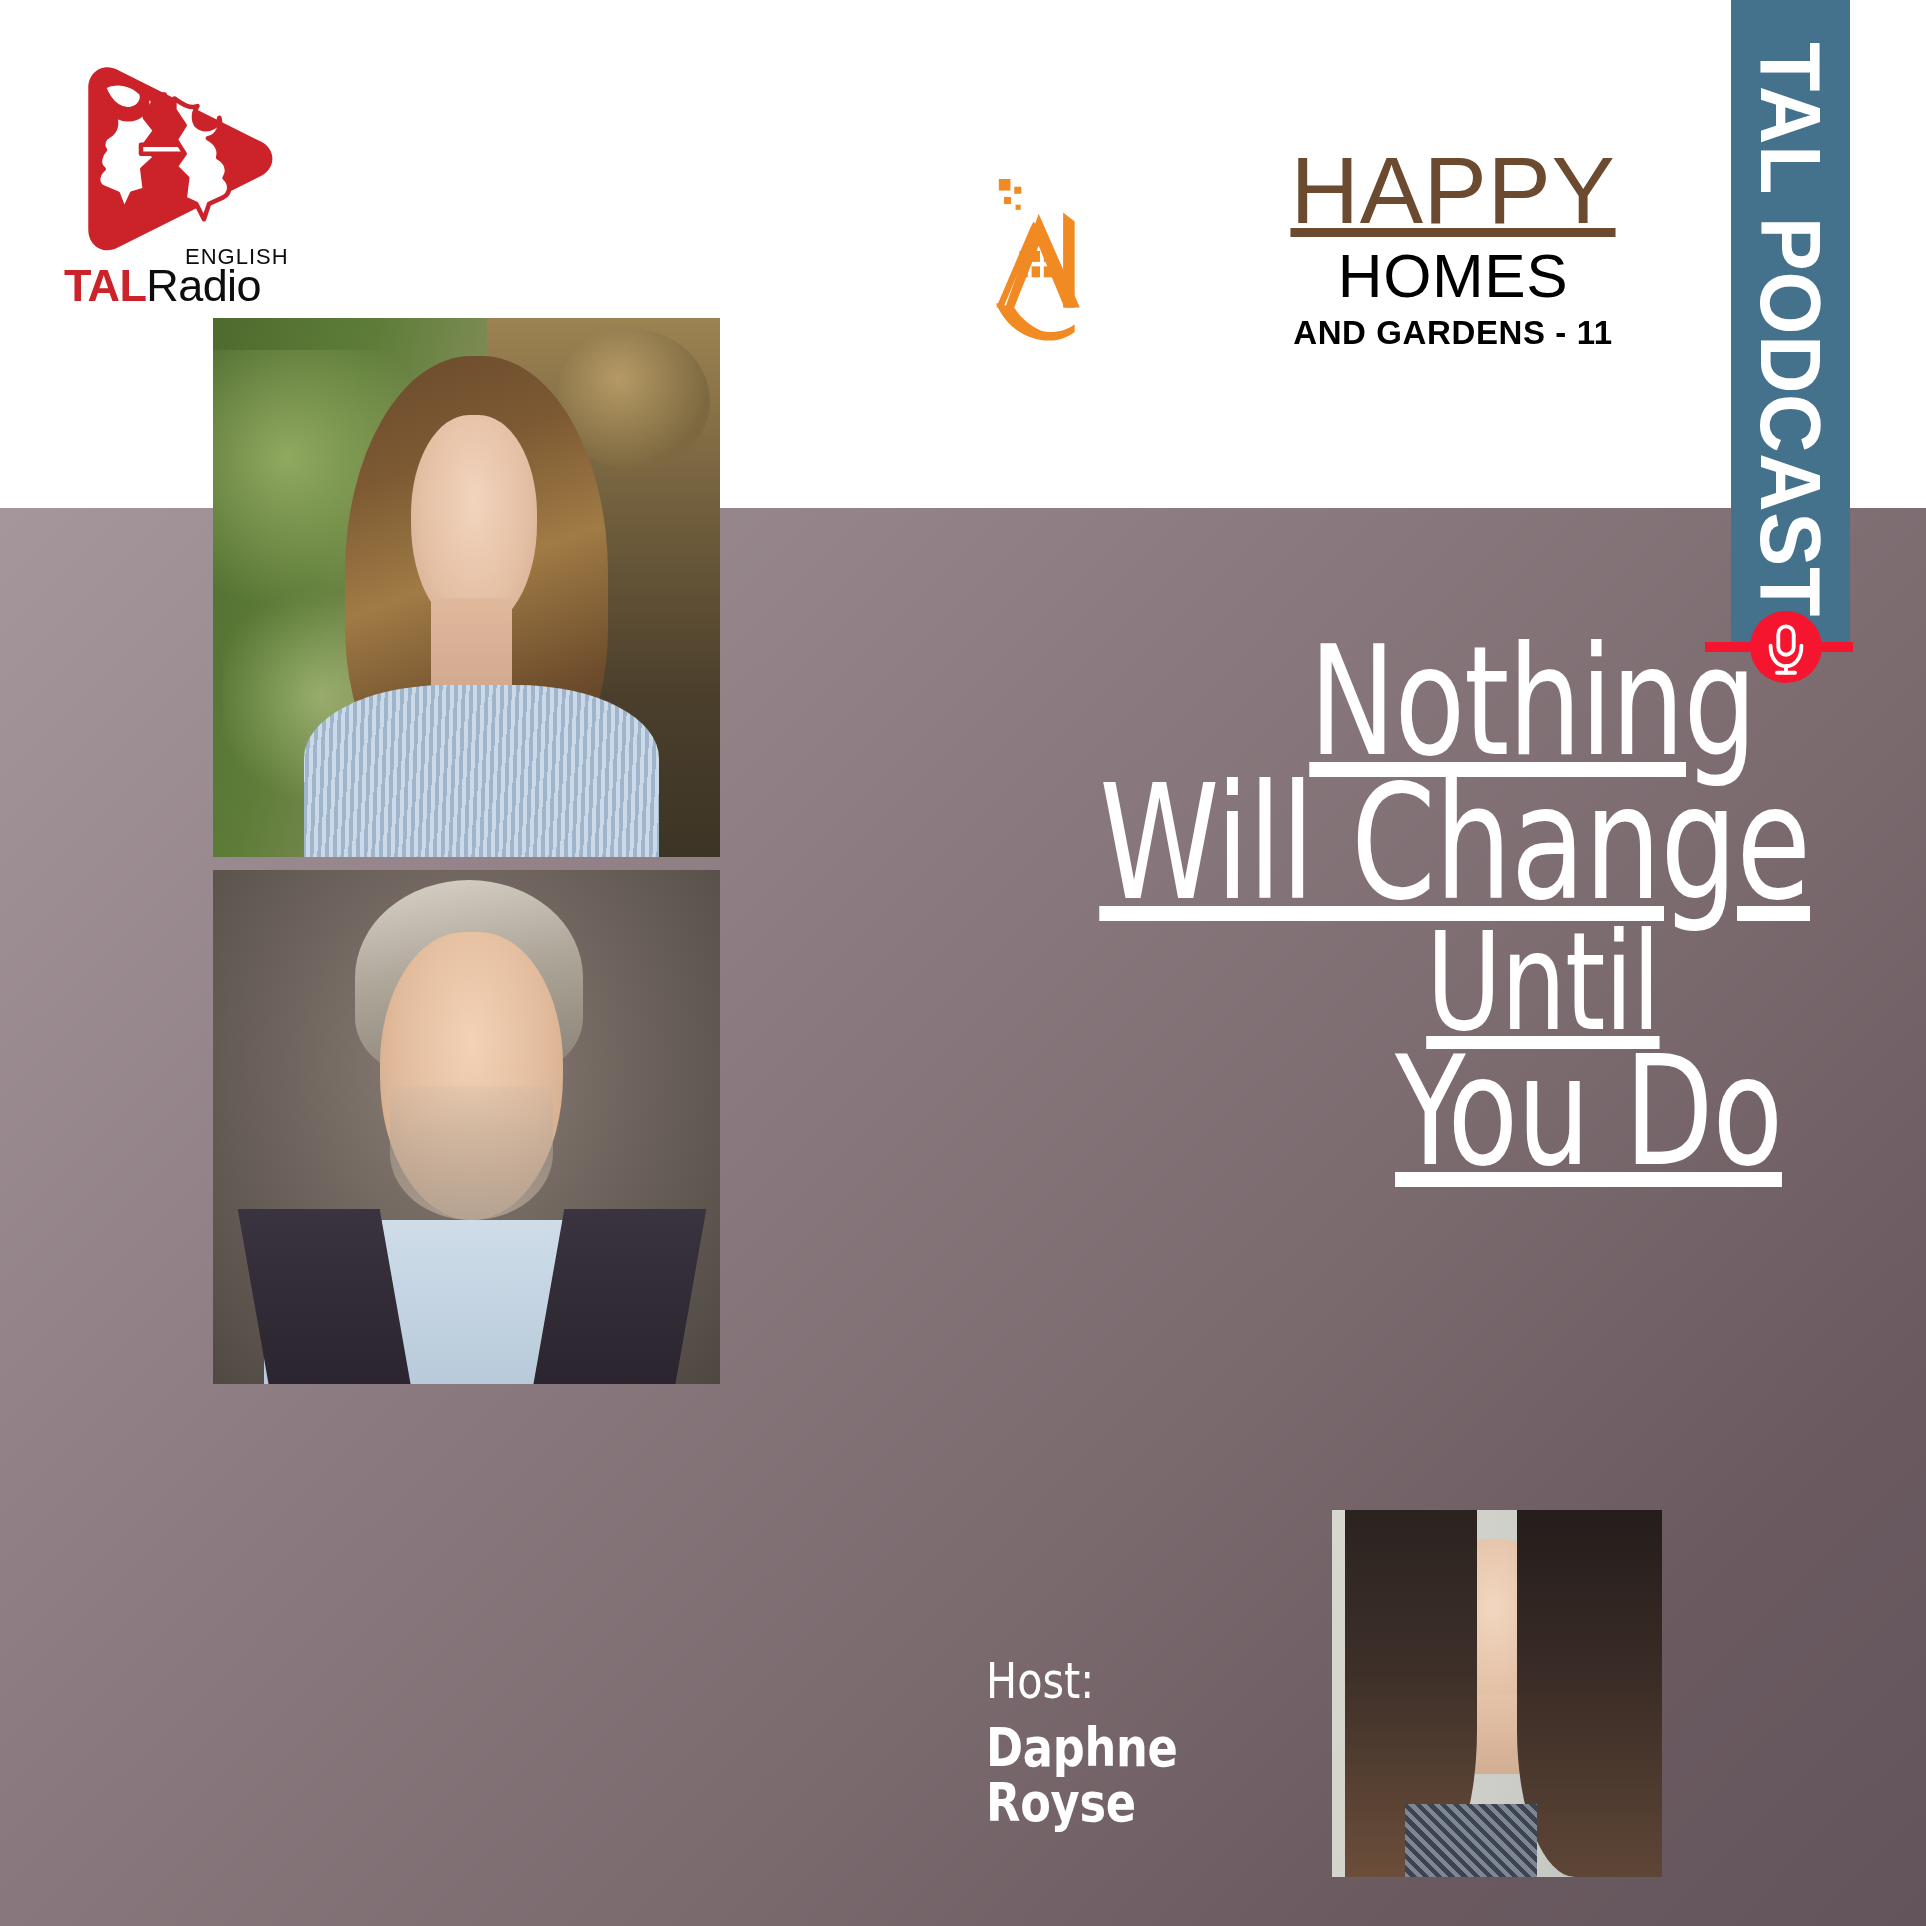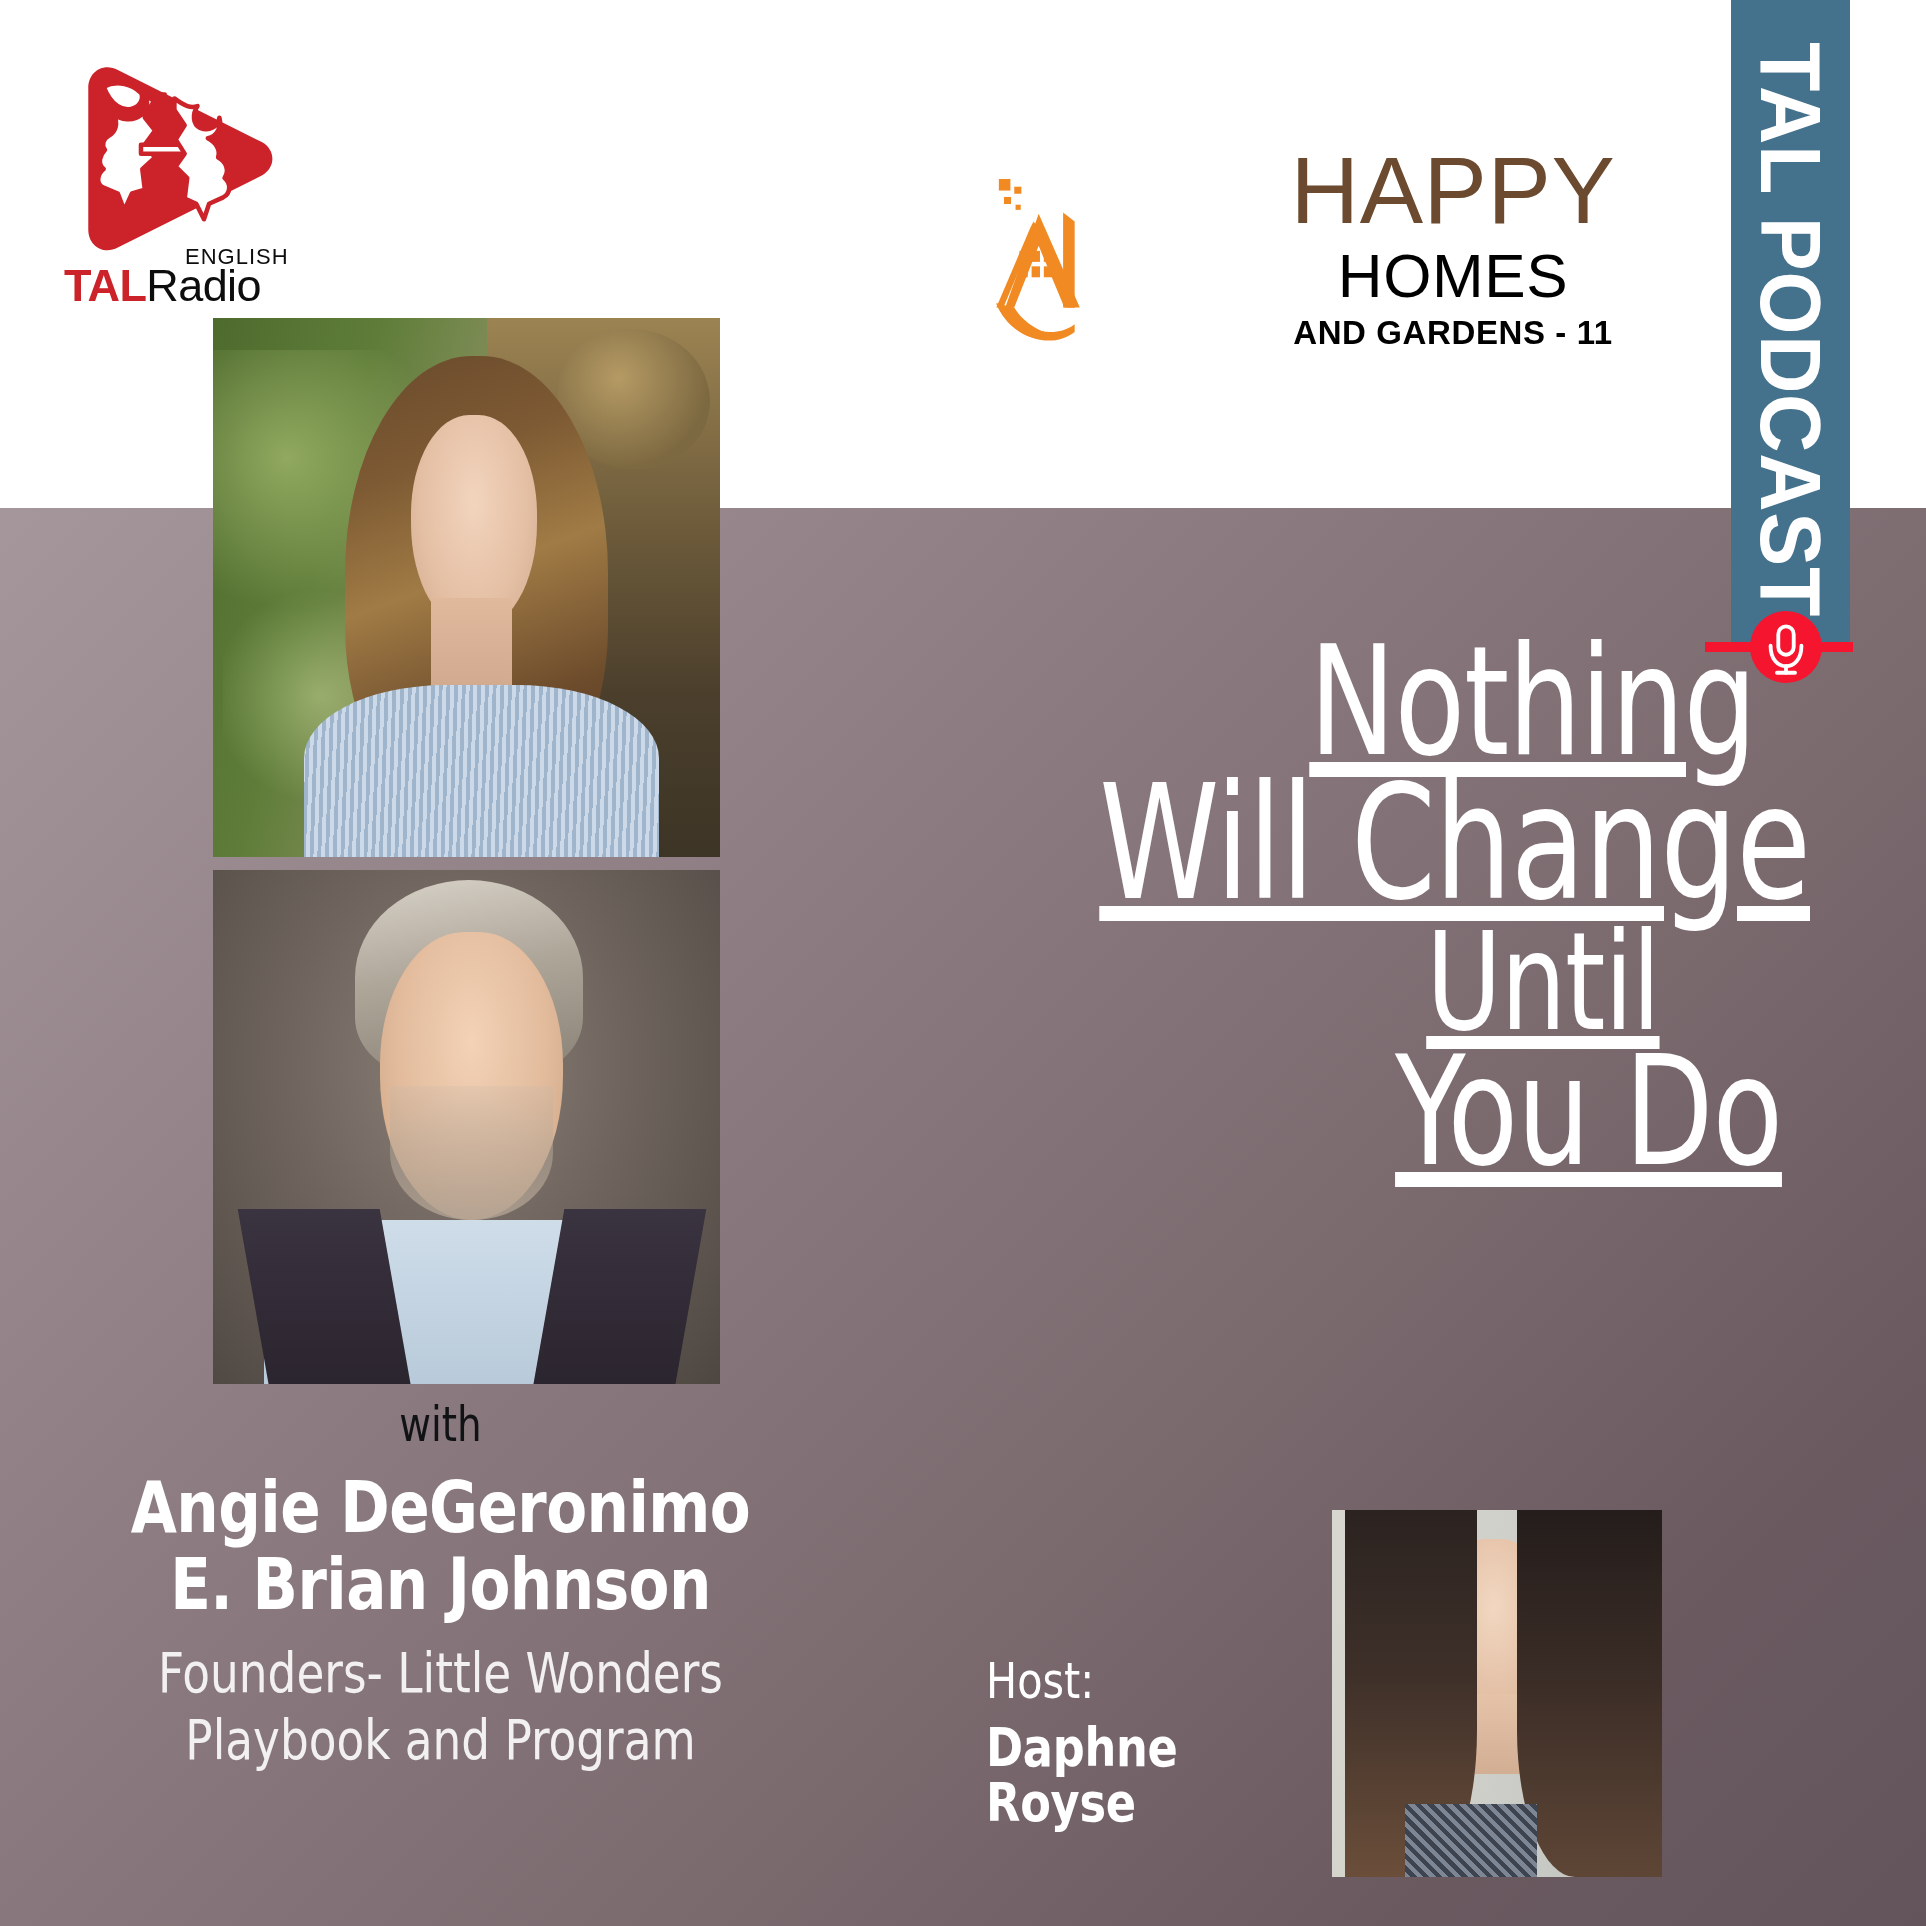--- a/index.html
+++ b/index.html
@@ -87,20 +87,21 @@
     width: 472px;
     text-align: center;
   }
   .happy-line1 {
     font-size: 95px;
     font-weight: 400;
     color: #6b4a2f;
     line-height: 0.98;
     letter-spacing: 0.6px;
     font-family: "Liberation Sans", sans-serif;
+    text-decoration: underline;
   }
   .happy-line2 {
     font-size: 62px;
     font-weight: 400;
     color: #000000;
     line-height: 1.05;
     letter-spacing: 0.6px;
     margin-top: 6px;
   }
   .happy-line3 {
@@ -437,27 +438,20 @@
     <div class="ph-dress"></div>
   </div>
 
   <div class="title-block">
     <span class="title-line t1">Nothing</span>
     <span class="title-line t2">Will Change</span>
     <span class="title-line t3">Until</span>
     <span class="title-line t4">You Do</span>
   </div>
 
-  <div class="guest-block">
-    <div class="guest-with">with</div>
-    <div class="guest-name">Angie DeGeronimo</div>
-    <div class="guest-name2">E. Brian Johnson</div>
-    <div class="guest-role1">Founders- Little Wonders</div>
-    <div class="guest-role2">Playbook and Program</div>
-  </div>
 
   <div class="host-block">
     <div class="host-label">Host:</div>
     <div class="host-name">Daphne Royse</div>
   </div>
 
 </div>
 
 
 </body></html>

